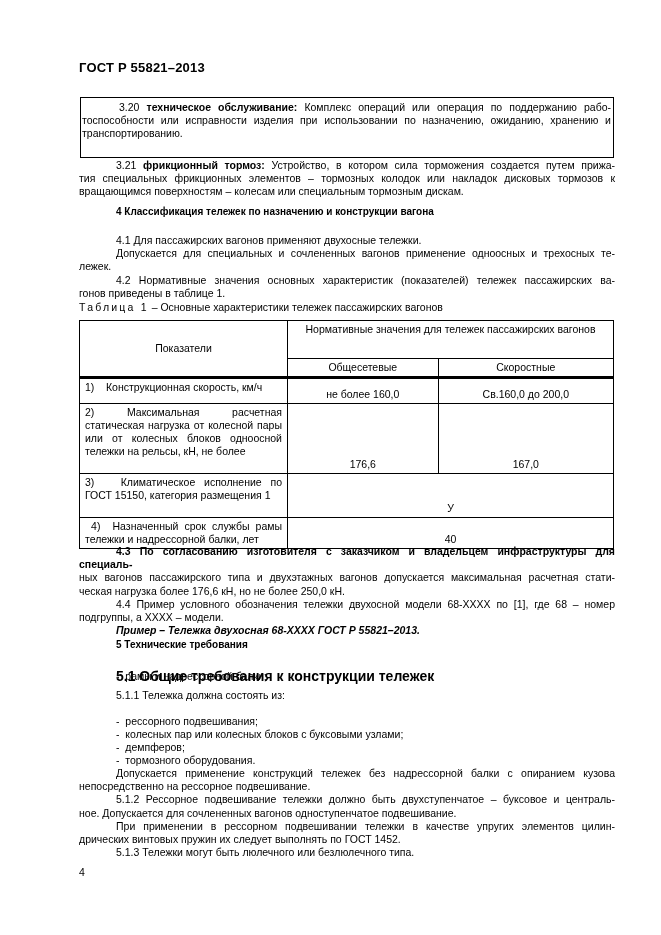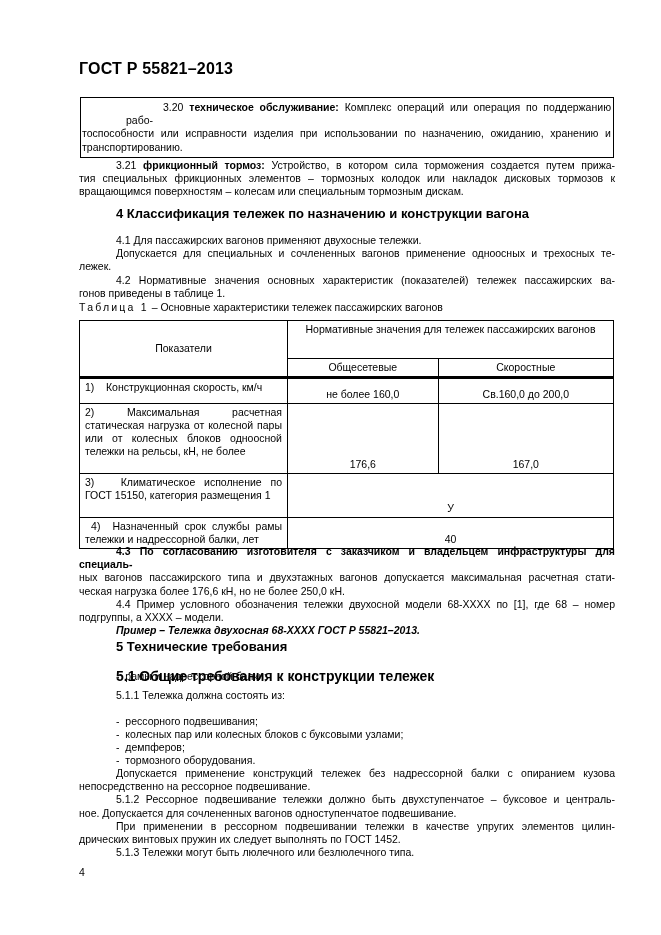--- a/index.html
+++ b/index.html
@@ -1,29 +1,29 @@
 <!DOCTYPE html>
 <html><head>
   <meta charset="utf-8">
   <style>
     html, body { margin: 0; padding: 0; background: #ffffff; }
     body {
       width: 661px; height: 935px; position: relative; overflow: hidden;
       font-family: "Liberation Sans", sans-serif; color: #000; font-size: 10.5px;
     }
     .abs { position: absolute; }
-    .header { left: 79px; top: 60px; font-weight: bold; font-size: 16px; letter-spacing: 0.2px; }
+    .header { left: 79px; top: 60px; font-weight: bold; font-size: 13px; letter-spacing: 0.2px; }
     .p { position: absolute; left: 79px; width: 536px; line-height: 13.2px; text-align: justify; }
     .ind { text-indent: 37px; }
     .b { font-weight: bold; }
     .boxed {
       position: absolute; left: 80px; top: 97px; width: 534px; height: 61px;
       border: 1.5px solid #000; box-sizing: border-box;
     }
-    .h1 { position: absolute; left: 116px; font-weight: bold; font-size: 13px; }
+    .h1 { position: absolute; left: 116px; font-weight: bold; font-size: 10px; }
     .h2 { position: absolute; left: 116px; font-weight: bold; font-size: 14px; }
     .caption { position: absolute; left: 79px; top: 301px; }
     .spaced { letter-spacing: 2.2px; }
     table.t {
       position: absolute; left: 79px; top: 320px; width: 535px;
       border-collapse: collapse; font-size: 10.5px;
     }
     table.t td { border: 1.5px solid #000; padding: 2px 3px; vertical-align: bottom; line-height: 13px; }
     table.t td.lbl { text-align: justify; vertical-align: top; width: 197px; padding-left: 5px; padding-right: 5px; }
     table.t td.c { text-align: center; }
@@ -32,21 +32,21 @@
     .pagenum { position: absolute; left: 79px; top: 866px; font-size: 10.5px; }
     .ex { font-weight: bold; font-style: italic; }
   </style>
 </head>
 <body>
 
 <div class="abs header">ГОСТ Р 55821–2013</div>
 
 <div class="boxed"></div>
 <div class="p" style="top:101px; left:82px; width:529px;">
-  <div style="text-indent:37px; text-align:justify; text-align-last:justify;margin-left:44px;">
+  <div style="text-indent:37px; text-align:justify; text-align-last:justify;">
     <span>3.20</span>
     <span class="b">техническое обслуживание:</span><span> Комплекс операций или операция по поддержанию рабо-</span>
   </div>
   <div style="text-align:justify; text-align-last:justify;">тоспособности или исправности изделия при использовании по назначению, ожиданию, хранению и</div>
   <div>транспортированию.</div>
 </div>
 
 <div class="p" style="top:159px;">
   <div style="text-indent:37px; text-align:justify; text-align-last:justify;">
     <span>3.21</span>

